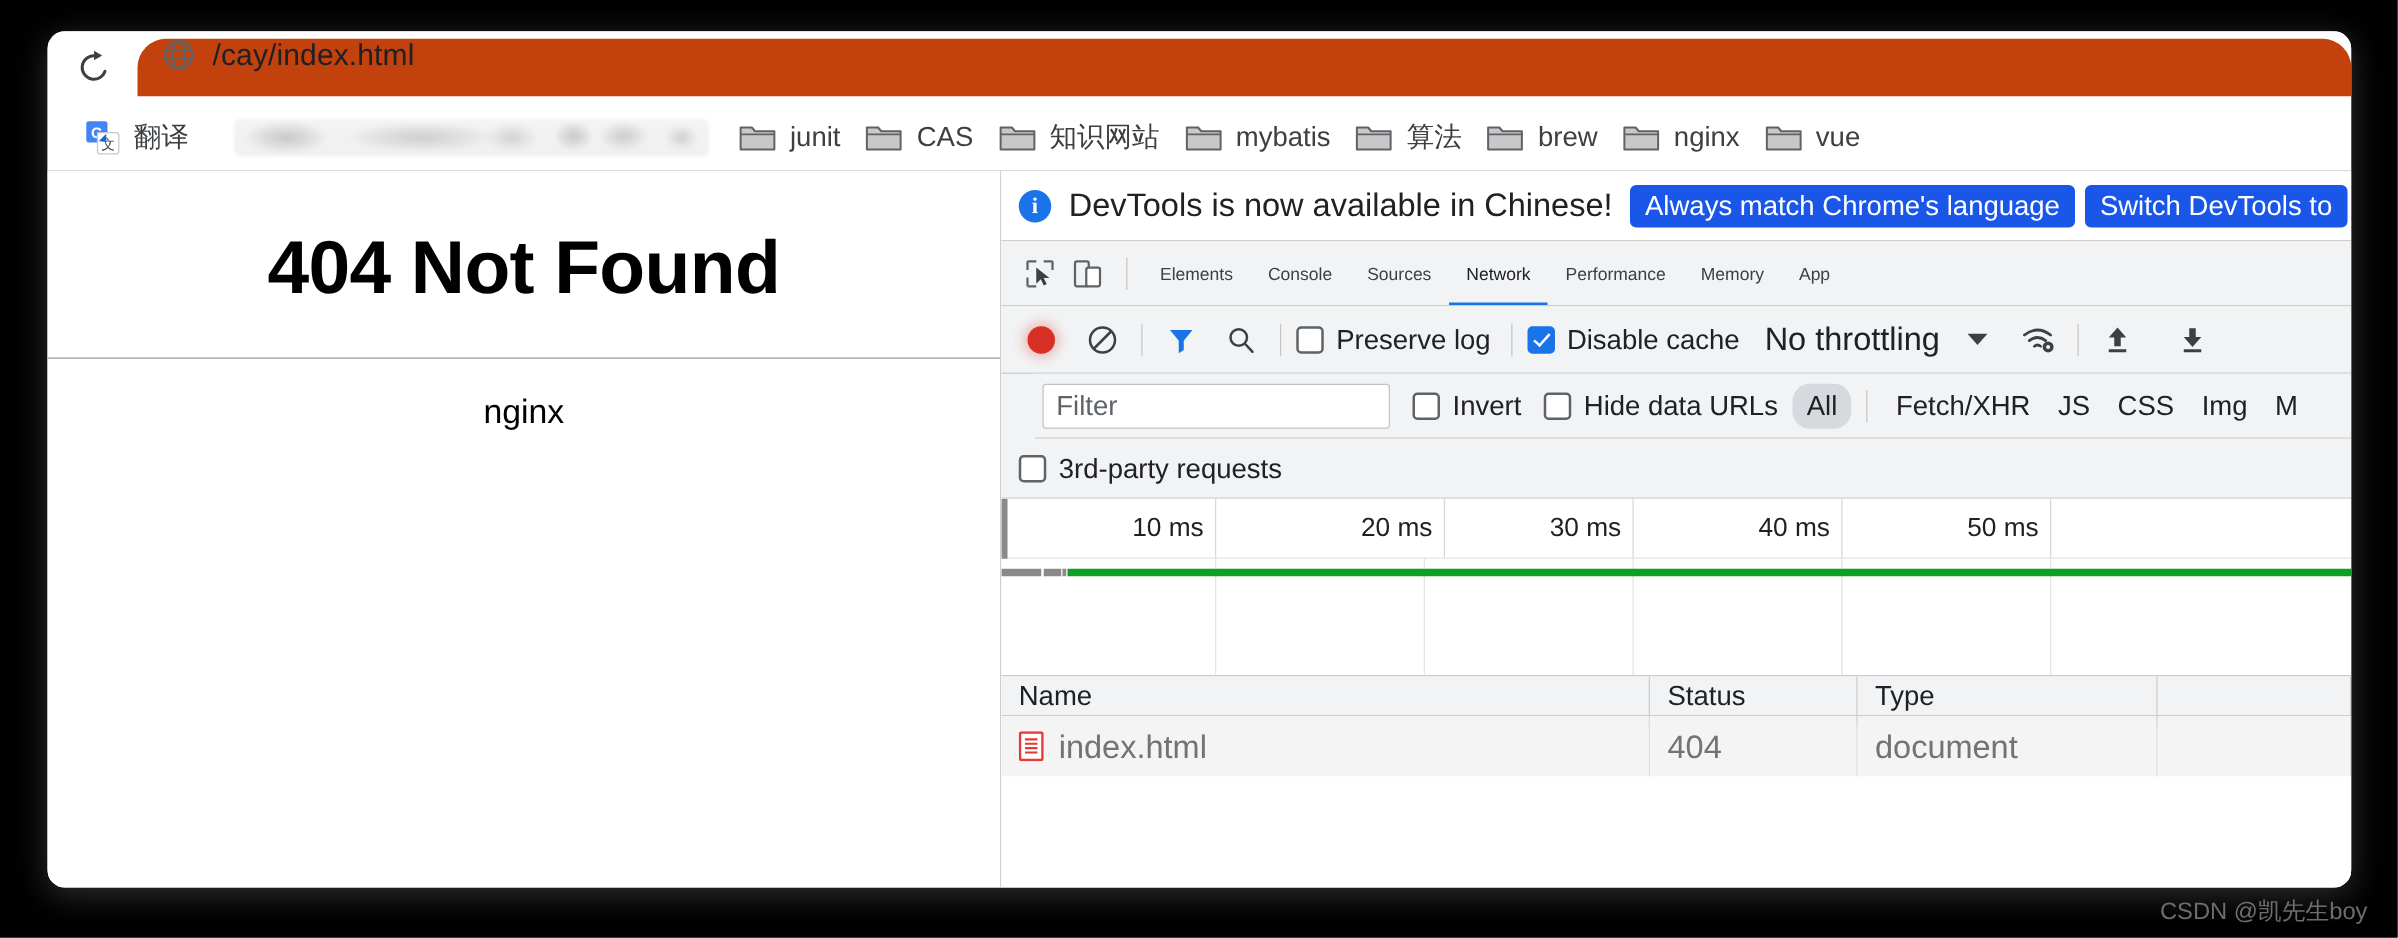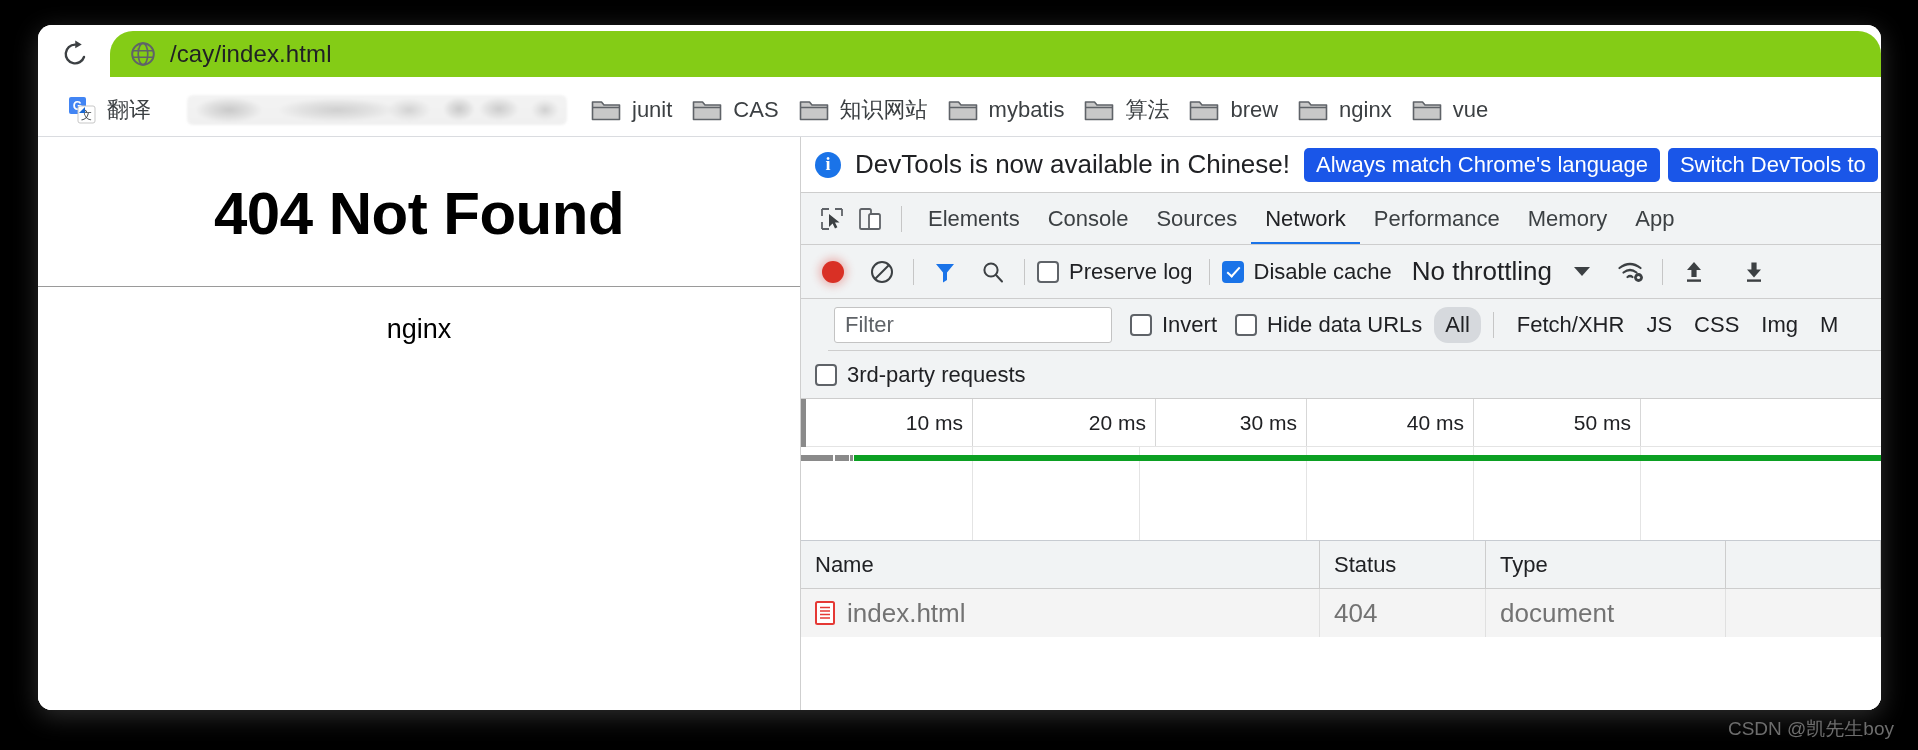--- a/index.html
+++ b/index.html
@@ -35,24 +35,24 @@
     width: 42px; height: 42px;
     display: flex; align-items: center; justify-content: center;
     border-radius: 50%;
     cursor: pointer;
     flex: 0 0 auto;
   }
   #omnibox {
     margin-left: 14px;
     height: 46px;
     flex: 1 1 auto;
-    background: #84cc16;
+    background: #c2410c;
     border-radius: 23px 23px 0 0;
     display: flex;
-    align-items: center;
+    align-items: flex-start;
     padding: 0 20px;
     cursor: text;
   }
   #omnibox .site-icon { width: 26px; height: 26px; flex: 0 0 auto; margin-right: 14px; }
   #omnibox .url-text {
     font-size: 24px;
     color: #202124;
     letter-spacing: .1px;
     white-space: nowrap;
   }
@@ -199,21 +199,21 @@
     overflow: hidden;
     flex: 0 0 auto;
   }
   .dt-icon-button {
     width: 38px; height: 38px;
     display: flex; align-items: center; justify-content: center;
     cursor: pointer; flex: 0 0 auto;
   }
   .vsep { width: 1px; height: 26px; background: #c6c6c6; margin: 0 12px; flex: 0 0 auto; }
   .dt-tab {
-    font-size: 22px;
+    font-size: 14px;
     color: #3c4043;
     padding: 0 14px;
     height: 52px;
     line-height: 52px;
     cursor: pointer;
     flex: 0 0 auto;
   }
   .dt-tab.active {
     color: #202124;
     box-shadow: inset 0 -3px 0 0 #1a73e8;
@@ -375,21 +375,21 @@
 
   
   #requests-table {
     flex: 1 1 auto;
     background: #ffffff;
     overflow: hidden;
     min-height: 0;
   }
   #table-header {
     display: flex;
-    height: 48px;
+    height: 32px;
     background: #f1f3f4;
     border-bottom: 1px solid #cdcdcd;
     align-items: center;
   }
   #table-header .th {
     font-size: 22px;
     color: #202124;
     padding-left: 14px;
     border-right: 1px solid #cdcdcd;
     height: 48px;

